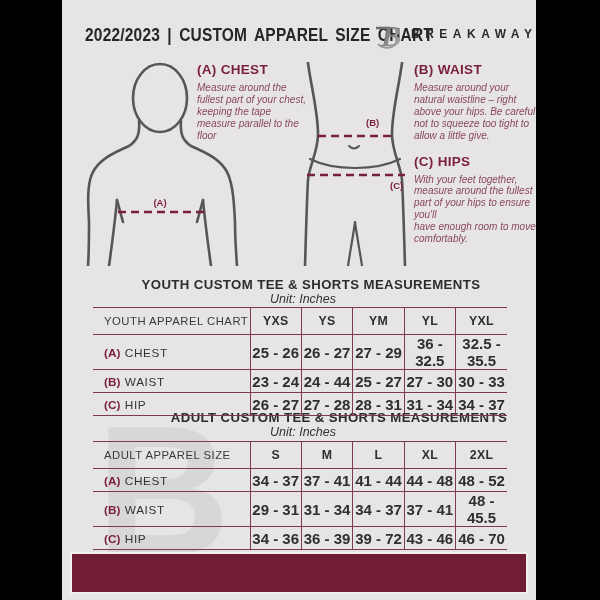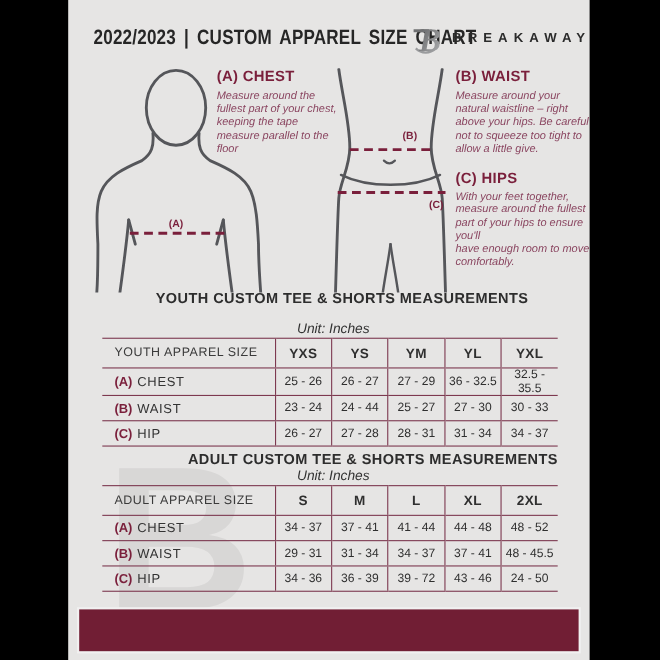--- a/index.html
+++ b/index.html
@@ -28,37 +28,37 @@
 
   .guide-head{font-size:13.5px;font-weight:800;color:var(--accent);letter-spacing:.3px;}
   .guide-body{margin-top:5px;font-size:10px;line-height:11.9px;font-style:italic;color:var(--body-maroon);white-space:pre-line;}
   .chest-block{position:absolute;left:135px;top:62px;width:114px;}
   .right-col{position:absolute;left:352px;top:62px;width:126px;}
   .right-col .block2{margin-top:12px;}
 
   
   .sec-title{position:absolute;left:0;width:100%;text-align:center;font-size:13.2px;font-weight:800;color:var(--ink);letter-spacing:.4px;}
   .sec-unit{position:absolute;left:4px;width:100%;text-align:center;font-size:12.5px;font-style:italic;color:#333;}
-  .youth-title{top:263px;padding-left:24px;} .youth-unit{top:292px;}
+  .youth-title{top:277px;padding-left:24px;} .youth-unit{top:292px;}
   .adult-title{top:410px;margin-left:40px;} .adult-unit{top:425px;}
 
   
   .tbl-wrap{position:absolute;left:31px;width:414px;z-index:2;}
   .youth-wrap{top:307px;} .adult-wrap{top:441px;}
   table.size-table{width:414px;border-collapse:collapse;table-layout:fixed;background:transparent;}
   table.size-table th,table.size-table td{
     border-top:1.5px solid var(--tborder);border-bottom:1.5px solid var(--tborder);
     text-align:center;vertical-align:middle;padding:0;background:transparent;}
   table.size-table th:not(.lbl),table.size-table td:not(.lbl){border-left:1.5px solid var(--tborder);}
   table.size-table .lbl{width:157px;text-align:left;padding-left:11px;}
   table.size-table thead tr{height:27px;}
   table.size-table tbody tr{height:23px;}
   th.lbl{font-size:11.3px;font-weight:400;color:#3a3a3a;letter-spacing:.5px;}
   th.szh{font-size:12.3px;font-weight:700;color:#2f2f2f;letter-spacing:.3px;}
-  td.val{font-size:11px;font-weight:400;color:#2f2f2f;}
+  td.val{font-size:15px;font-weight:700;color:#2f2f2f;}
   td.lbl .pfx{color:var(--accent);font-weight:800;font-size:11.8px;}
   td.lbl .nm{color:#333;font-weight:400;font-size:11.8px;letter-spacing:.6px;}
 
   
   .watermark{position:absolute;left:34px;top:398px;font-size:186px;line-height:1;font-weight:700;
     color:#d8d7d6;z-index:1;user-select:none;}
   .footer-bar{position:absolute;left:10px;top:554px;width:454px;height:38px;background:#711e34;
     box-shadow:0 0 0 2px #f1f0f0;z-index:3;}
 </style>
 </head>
@@ -131,21 +131,21 @@
   </div>
 
   <div class="watermark">B</div>
 
   <div class="sec-title youth-title">YOUTH CUSTOM TEE &amp; SHORTS MEASUREMENTS</div>
   <div class="sec-unit youth-unit">Unit: Inches</div>
   <div class="tbl-wrap youth-wrap">
     <table class="size-table">
       <thead>
         <tr>
-          <th class="lbl">YOUTH APPAREL SIZE</th>
+          <th class="lbl">YOUTH APPAREL CHART</th>
           <th class="szh">YXS</th>
           <th class="szh">YS</th>
           <th class="szh">YM</th>
           <th class="szh">YL</th>
           <th class="szh">YXL</th>
         </tr>
       </thead>
       <tbody>
         <tr>
           <td class="lbl"><span class="pfx">(A)</span> <span class="nm">CHEST</span></td>
@@ -205,21 +205,21 @@
           <td class="val">34 - 37</td>
           <td class="val">37 - 41</td>
           <td class="val">48 - 45.5</td>
         </tr>
         <tr>
           <td class="lbl"><span class="pfx">(C)</span> <span class="nm">HIP</span></td>
           <td class="val">34 - 36</td>
           <td class="val">36 - 39</td>
           <td class="val">39 - 72</td>
           <td class="val">43 - 46</td>
-          <td class="val">24 - 50</td>
+          <td class="val">46 - 70</td>
         </tr>
       </tbody>
     </table>
   </div>
 
   <div class="footer-bar"></div>
 
 </div>
 
 </body></html>

